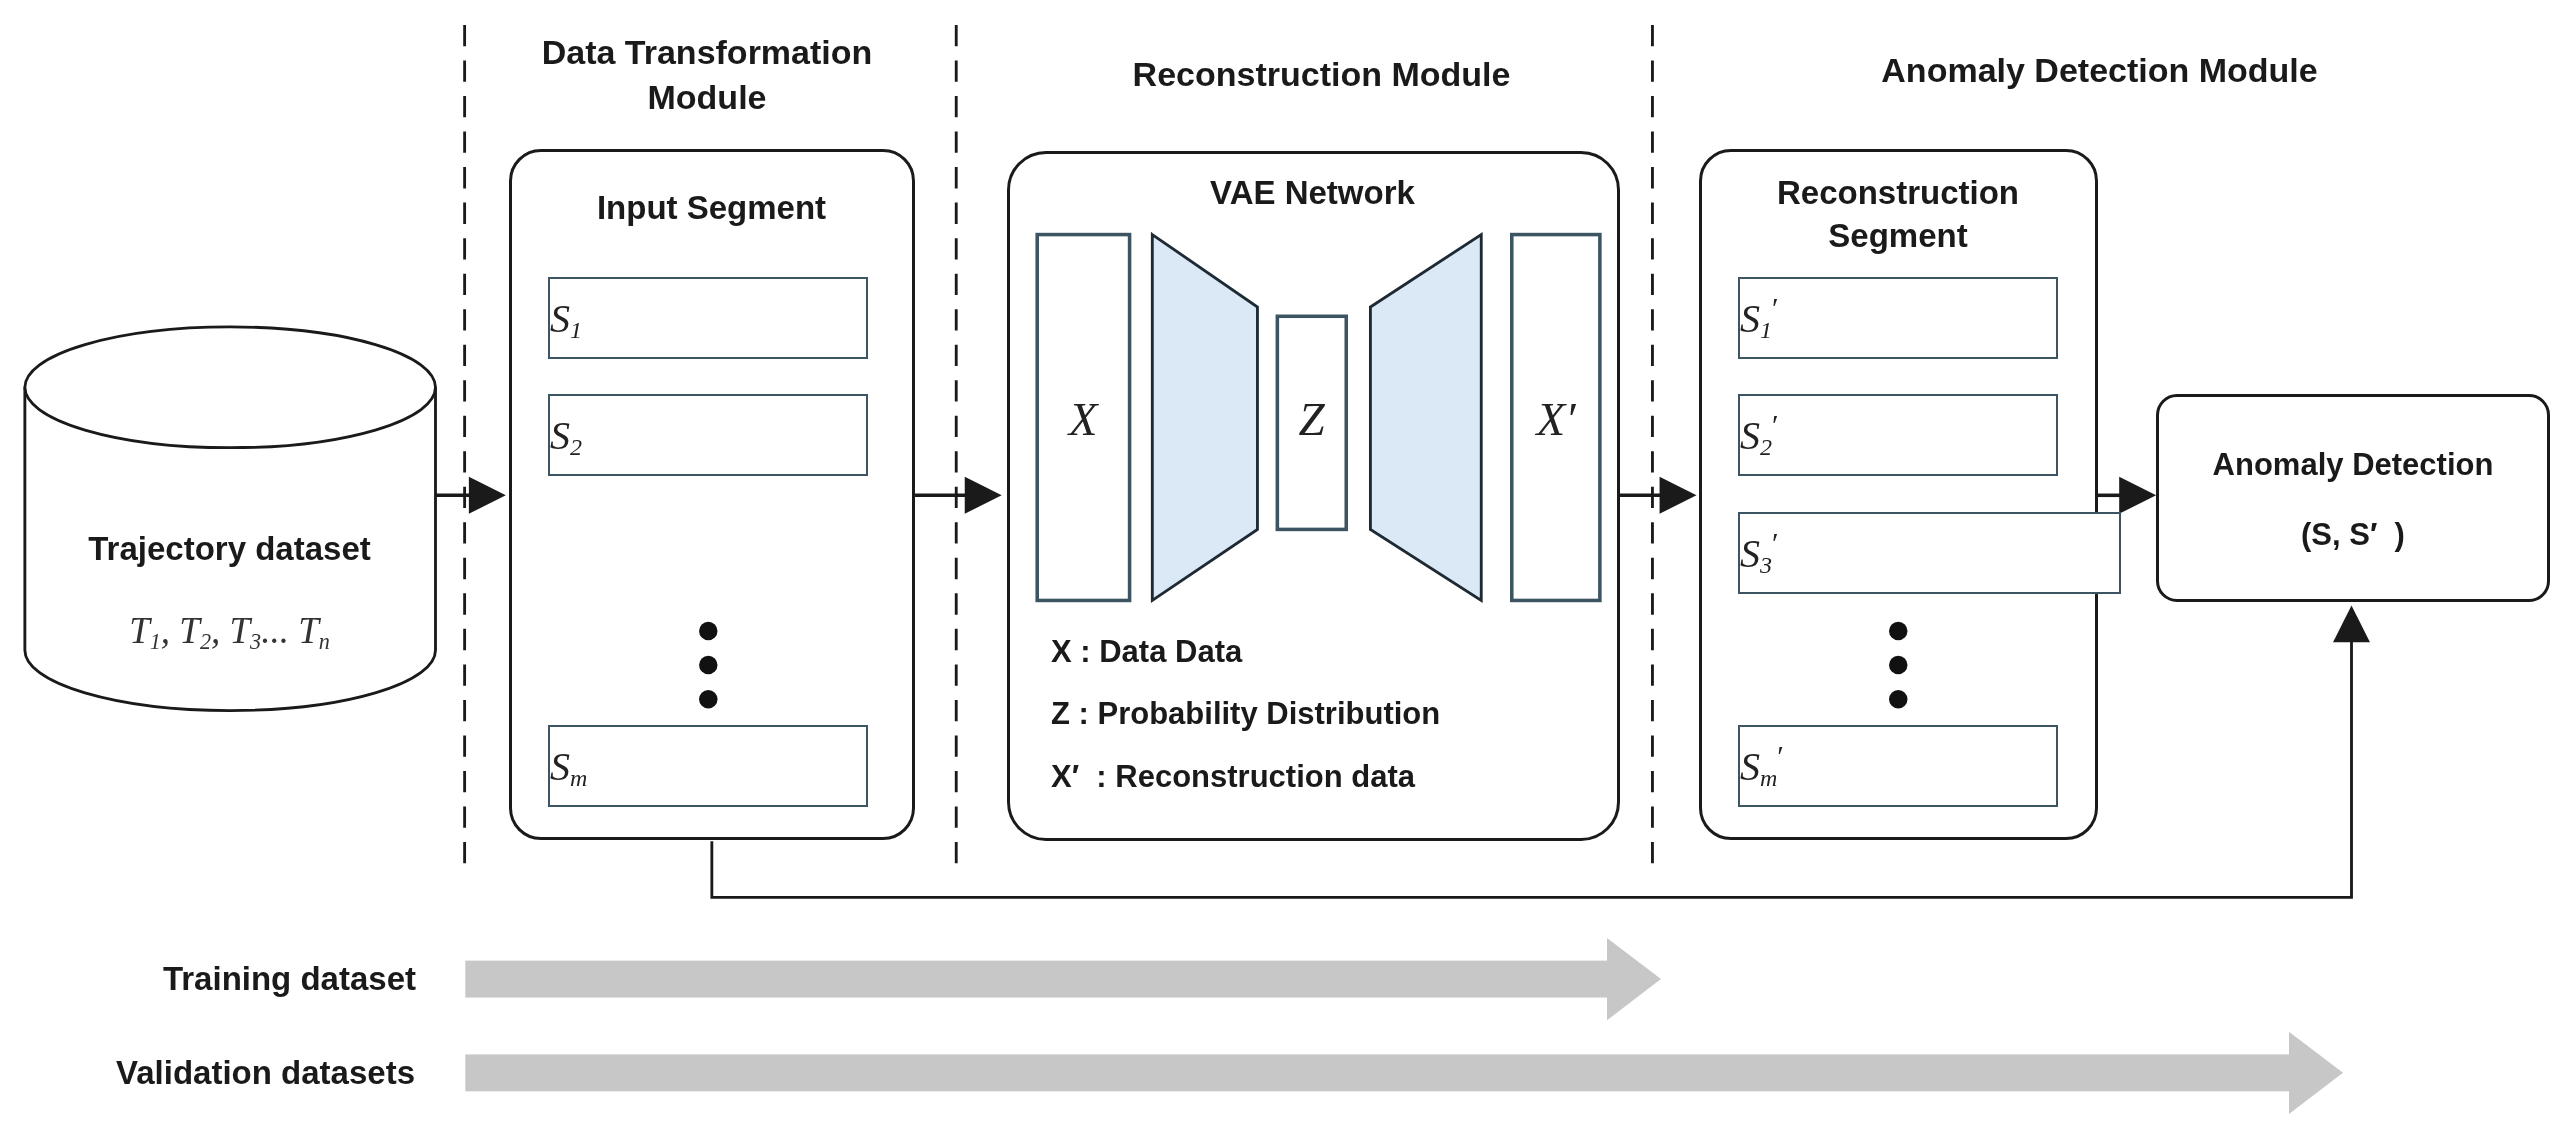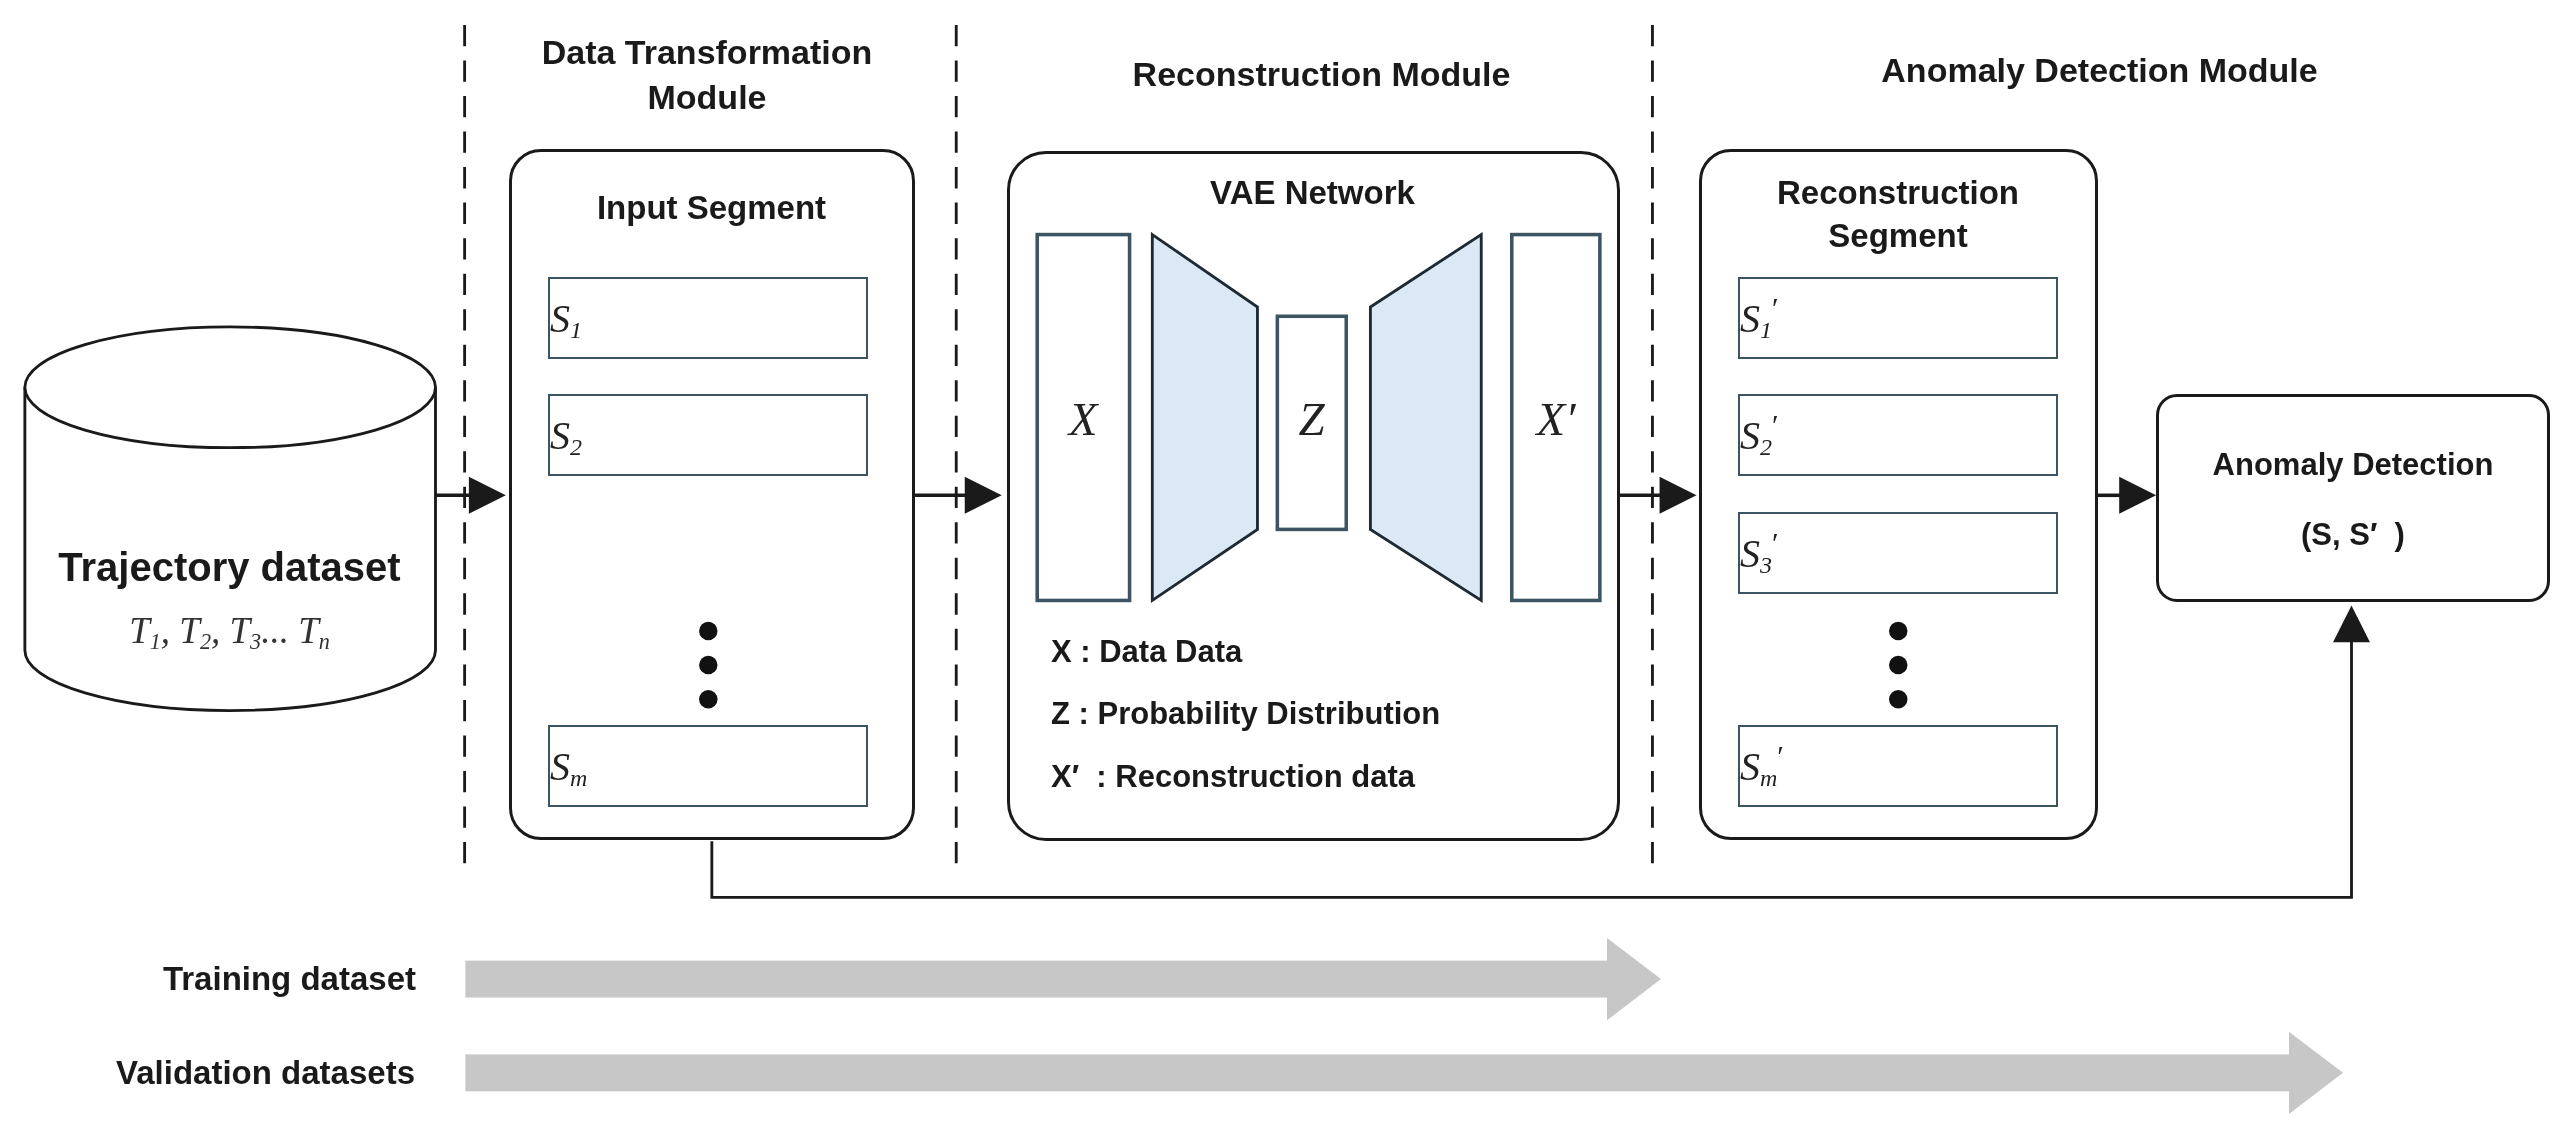--- a/index.html
+++ b/index.html
@@ -114,21 +114,21 @@
     <g>
       <rect class="gray" x="655" y="1484" width="2567" height="52"></rect>
       <polygon class="gray" points="3222,1452 3298,1510 3222,1568"></polygon>
     </g>
   </svg>
 
   <div class="label module-title" style="left:494px;top:25px;width:426px;height:99px;">Data Transformation Module</div>
   <div class="label module-title" style="left:1073px;top:51px;width:497px;height:47px;">Reconstruction Module</div>
   <div class="label module-title" style="left:1851px;top:47px;width:497px;height:47px;">Anomaly Detection Module</div>
 
-  <div class="label" style="left:45px;top:545px;width:369px;height:45px;font-size:40px;font-weight:bold;">Trajectory dataset</div>
+  <div class="label" style="left:45px;top:526px;width:369px;height:45px;font-size:33px;font-weight:bold;">Trajectory dataset</div>
   <div class="label tline" style="left:45px;top:605px;width:369px;height:54px;"><span><span>T</span><sub>1</sub><span>, </span></span><span><span>T</span><sub>2</sub><span>, </span></span><span><span>T</span><sub>3</sub><span>... </span></span><span><span>T</span><sub>n</sub><span></span></span></div>
 
   <div class="rounded-box" style="left:509px;top:149px;width:406px;height:691px;"></div>
   <div class="label box-title" style="left:534px;top:186px;width:355px;height:43px;">Input Segment</div>
 
   <div class="seg-box" style="left:548px;top:277px;width:320px;height:82px;">
     <span class="math"><span>S</span><sub>1</sub><span class="prime"></span></span>
   </div>
   <div class="seg-box" style="left:548px;top:394px;width:320px;height:82px;">
     <span class="math"><span>S</span><sub>2</sub><span class="prime"></span></span>
@@ -148,21 +148,21 @@
 
   <div class="rounded-box" style="left:1699px;top:149px;width:399px;height:691px;"></div>
   <div class="label box-title" style="left:1770px;top:169px;width:256px;height:92px;line-height:1.3;">Reconstruction Segment</div>
 
   <div class="seg-box" style="left:1738px;top:277px;width:320px;height:82px;">
     <span class="math"><span>S</span><sub>1</sub><span class="prime">′</span></span>
   </div>
   <div class="seg-box" style="left:1738px;top:394px;width:320px;height:82px;">
     <span class="math"><span>S</span><sub>2</sub><span class="prime">′</span></span>
   </div>
-  <div class="seg-box" style="left:1738px;top:512px;width:320px;height:82px;">
+  <div class="seg-box" style="left:1738px;top:512px;width:383px;height:82px;">
     <span class="math"><span>S</span><sub>3</sub><span class="prime">′</span></span>
   </div>
   <div class="seg-box" style="left:1738px;top:725px;width:320px;height:82px;">
     <span class="math"><span>S</span><sub>m</sub><span class="prime">′</span></span>
   </div>
 
   <div class="rounded-box" style="left:2156px;top:394px;width:394px;height:208px;border-radius:21px;"></div>
   <div class="label anomaly-text" style="left:2170px;top:446px;width:366px;height:38px;">Anomaly Detection</div>
   <div class="label anomaly-sub" style="left:2170px;top:516px;width:366px;height:38px;">(S, S′  )</div>
 

